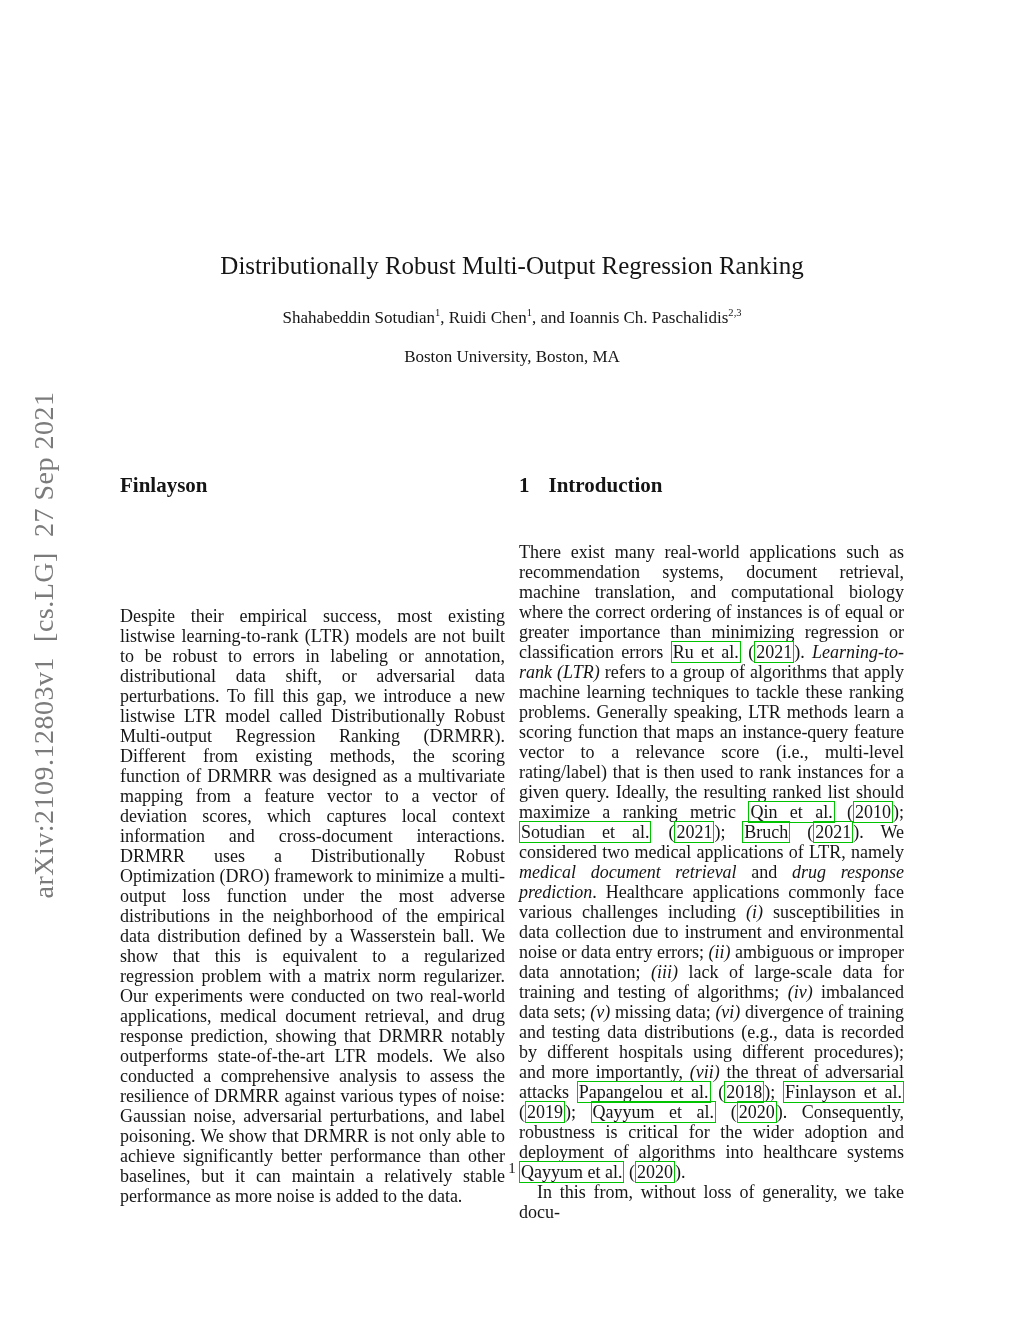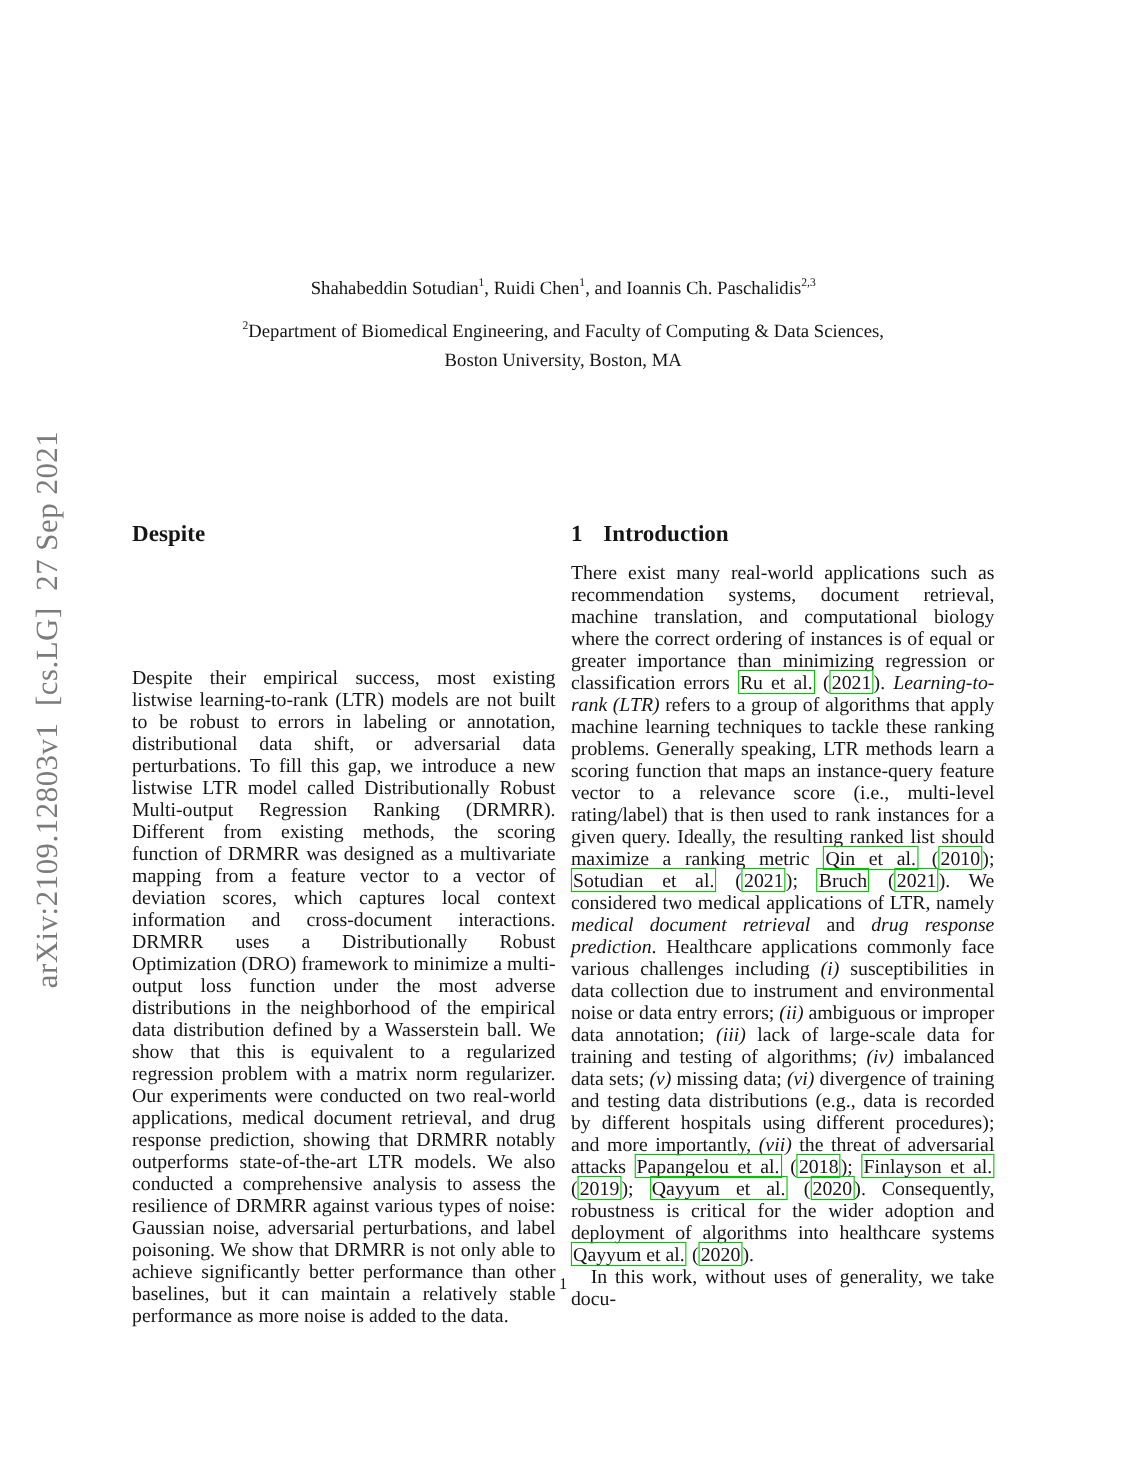--- a/index.html
+++ b/index.html
@@ -72,21 +72,21 @@
     font-weight: bold;
     line-height: 26px;
   }
   .sec-num { display: inline-block; margin-right: 19px; }
   .abstract-body { margin-top: 108px; }
   .body-text {
     font-size: 18px;
     line-height: 20px;
     text-align: justify;
   }
-  .col-right .sec-heading { margin-bottom: 12px; }
+  .col-right .sec-heading { margin-bottom: 44px; }
   .body-par { margin: 0; }
   .body-par.indent { text-indent: 18px; }
   .em { font-style: italic; }
   .cite {
     border: 1.5px solid #00c400;
     padding: 0 1px;
   }
   
   .footer {
     position: absolute;
@@ -98,40 +98,40 @@
   }
 </style>
 </head>
 <body>
 
 <div class="page">
 
   <div class="watermark">arXiv:2109.12803v1  [cs.LG]  27 Sep 2021</div>
 
   <div class="header">
+    <div class="title">Distributionally Robust Multi-Output Regression Ranking</div>
     <div class="authors">Shahabeddin Sotudian<sup>1</sup>, Ruidi Chen<sup>1</sup>, and Ioannis Ch. Paschalidis<sup>2,3</sup></div>
     <div class="affiliations">
-      <div><sup>2</sup>Department of Biomedical Engineering, and Faculty of Computing &amp; Data Sciences,</div>
       <div>Boston University, Boston, MA</div>
     </div>
   </div>
 
   <div class="columns">
     <section class="col col-left">
-      <h2 class="sec-heading">Despite</h2>
+      <h2 class="sec-heading">Finlayson</h2>
       <p class="body-text abstract-body">Despite their empirical success, most existing listwise learning-to-rank (LTR) models are not built to be robust to errors in labeling or annotation, distributional data shift, or adversarial data perturbations. To fill this gap, we introduce a new listwise LTR model called Distributionally Robust Multi-output Regression Ranking (DRMRR). Different from existing methods, the scoring function of DRMRR was designed as a multivariate mapping from a feature vector to a vector of deviation scores, which captures local context information and cross-document interactions. DRMRR uses a Distributionally Robust Optimization (DRO) framework to minimize a multi-output loss function under the most adverse distributions in the neighborhood of the empirical data distribution defined by a Wasserstein ball. We show that this is equivalent to a regularized regression problem with a matrix norm regularizer. Our experiments were conducted on two real-world applications, medical document retrieval, and drug response prediction, showing that DRMRR notably outperforms state-of-the-art LTR models. We also conducted a comprehensive analysis to assess the resilience of DRMRR against various types of noise: Gaussian noise, adversarial perturbations, and label poisoning. We show that DRMRR is not only able to achieve significantly better performance than other baselines, but it can maintain a relatively stable performance as more noise is added to the data.</p>
     </section>
 
     <section class="col col-right">
       <h2 class="sec-heading">
         <span class="sec-num">1</span><span>Introduction</span>
       </h2>
       <div class="body-text">
           <p class="body-par">There exist many real-world applications such as recommendation systems, document retrieval, machine translation, and computational biology where the correct ordering of instances is of equal or greater importance than minimizing regression or classification errors <span class="cite">Ru et al.</span> (<span class="cite">2021</span>). <span class="em">Learning-to-rank (LTR)</span> refers to a group of algorithms that apply machine learning techniques to tackle these ranking problems. Generally speaking, LTR methods learn a scoring function that maps an instance-query feature vector to a relevance score (i.e., multi-level rating/label) that is then used to rank instances for a given query. Ideally, the resulting ranked list should maximize a ranking metric <span class="cite">Qin et al.</span> (<span class="cite">2010</span>); <span class="cite">Sotudian et al.</span> (<span class="cite">2021</span>); <span class="cite">Bruch</span> (<span class="cite">2021</span>). We considered two medical applications of LTR, namely <span class="em">medical document retrieval</span> and <span class="em">drug response prediction</span>. Healthcare applications commonly face various challenges including <span class="em">(i)</span> susceptibilities in data collection due to instrument and environmental noise or data entry errors; <span class="em">(ii)</span> ambiguous or improper data annotation; <span class="em">(iii)</span> lack of large-scale data for training and testing of algorithms; <span class="em">(iv)</span> imbalanced data sets; <span class="em">(v)</span> missing data; <span class="em">(vi)</span> divergence of training and testing data distributions (e.g., data is recorded by different hospitals using different procedures); and more importantly, <span class="em">(vii)</span> the threat of adversarial attacks <span class="cite">Papangelou et al.</span> (<span class="cite">2018</span>); <span class="cite">Finlayson et al.</span> (<span class="cite">2019</span>); <span class="cite">Qayyum et al.</span> (<span class="cite">2020</span>). Consequently, robustness is critical for the wider adoption and deployment of algorithms into healthcare systems <span class="cite">Qayyum et al.</span> (<span class="cite">2020</span>).</p>
-          <p class="body-par indent">In this work, without uses of generality, we take docu-</p>
+          <p class="body-par indent">In this from, without loss of generality, we take docu-</p>
         </div>
     </section>
   </div>
 
   <div class="footer">
     <span>1</span>
   </div>
 
 </div>
 

